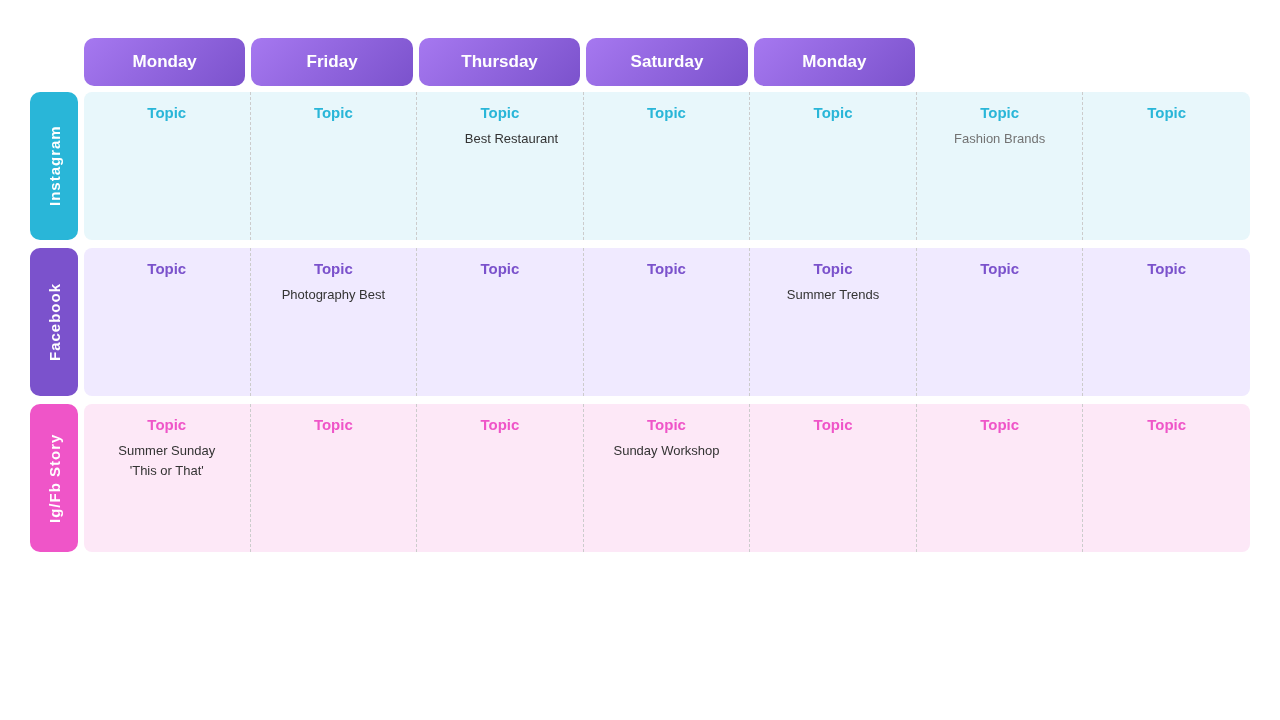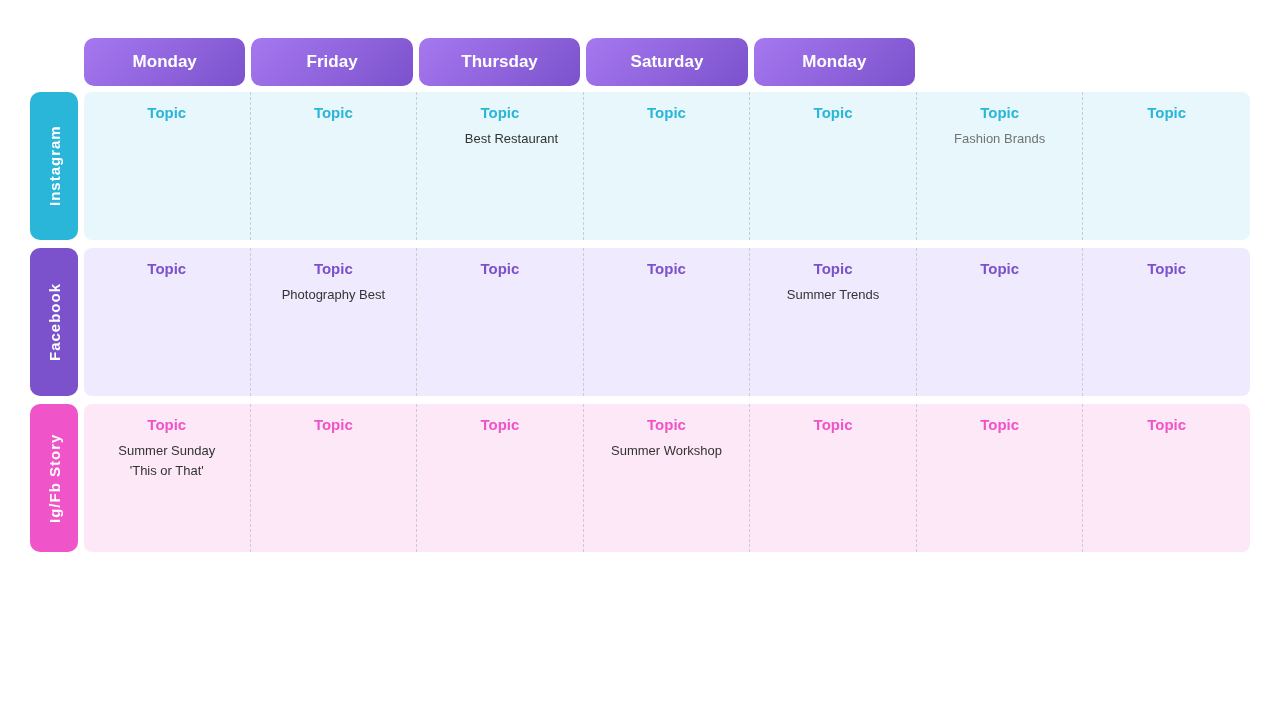--- a/index.html
+++ b/index.html
@@ -128,21 +128,21 @@
 'This or That'</div>
         </div>
         <div style="background: rgb(253, 232, 247); padding: 12px 8px; min-height: 148px; display: flex; flex-direction: column; align-items: center; border-right: 1.5px dashed rgb(204, 204, 204);">
           <div style="font-weight: 700; font-size: 15px; color: rgb(239, 85, 200); text-align: center; margin-bottom: 8px;">Topic</div>
         </div>
         <div style="background: rgb(253, 232, 247); padding: 12px 8px; min-height: 148px; display: flex; flex-direction: column; align-items: center; border-right: 1.5px dashed rgb(204, 204, 204);">
           <div style="font-weight: 700; font-size: 15px; color: rgb(239, 85, 200); text-align: center; margin-bottom: 8px;">Topic</div>
         </div>
         <div style="background: rgb(253, 232, 247); padding: 12px 8px; min-height: 148px; display: flex; flex-direction: column; align-items: center; border-right: 1.5px dashed rgb(204, 204, 204);">
           <div style="font-weight: 700; font-size: 15px; color: rgb(239, 85, 200); text-align: center; margin-bottom: 8px;">Topic</div>
-          <div style="font-size: 13px; color: rgb(51, 51, 51); text-align: center; line-height: 1.5; white-space: pre-line;">Summer Workshop</div>
+          <div style="font-size: 13px; color: rgb(51, 51, 51); text-align: center; line-height: 1.5; white-space: pre-line;">Sunday Workshop</div>
         </div>
         <div style="background: rgb(253, 232, 247); padding: 12px 8px; min-height: 148px; display: flex; flex-direction: column; align-items: center; border-right: 1.5px dashed rgb(204, 204, 204);">
           <div style="font-weight: 700; font-size: 15px; color: rgb(239, 85, 200); text-align: center; margin-bottom: 8px;">Topic</div>
         </div>
         <div style="background: rgb(253, 232, 247); padding: 12px 8px; min-height: 148px; display: flex; flex-direction: column; align-items: center; border-right: 1.5px dashed rgb(204, 204, 204);">
           <div style="font-weight: 700; font-size: 15px; color: rgb(239, 85, 200); text-align: center; margin-bottom: 8px;">Topic</div>
         </div>
         <div style="background: rgb(253, 232, 247); padding: 12px 8px; min-height: 148px; display: flex; flex-direction: column; align-items: center;">
           <div style="font-weight: 700; font-size: 15px; color: rgb(239, 85, 200); text-align: center; margin-bottom: 8px;">Topic</div>
         </div>

